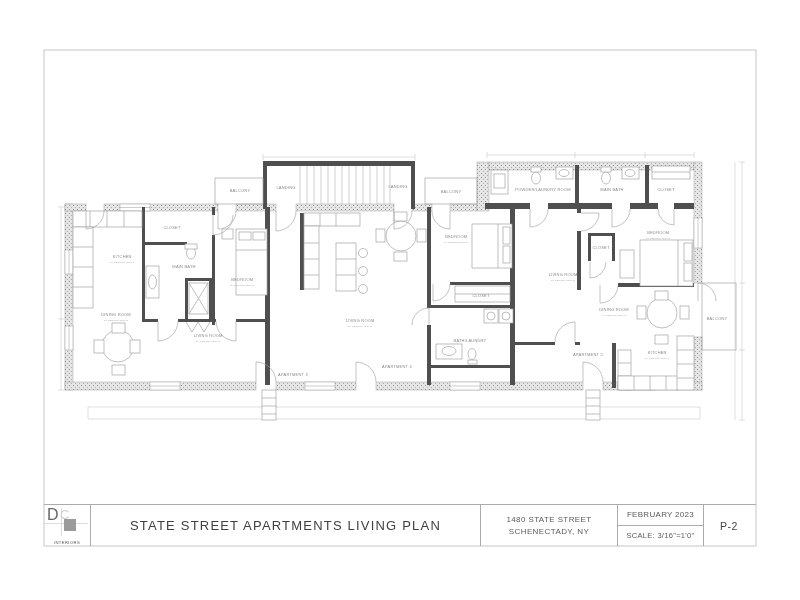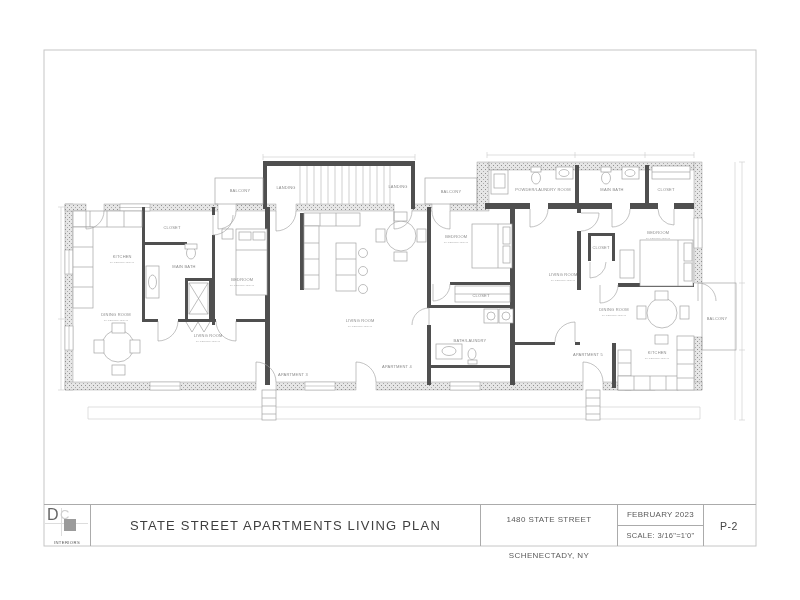--- a/index.html
+++ b/index.html
@@ -17,21 +17,21 @@
   .tblock{position:absolute;left:44px;top:504px;width:712px;height:42px;z-index:5;
           border-top:1px solid #ababab;box-sizing:border-box;display:flex;color:#4a4a4a;}
   .tcell{box-sizing:border-box;border-left:1px solid #ababab;display:flex;align-items:center;justify-content:center;}
   .tcell:first-child{border-left:none;}
   .cell-logo{width:46px;position:relative;}
   .cell-title{width:390px;}
   .cell-addr{width:137px;flex-direction:column;line-height:1.5;}
   .cell-datescale{width:86px;flex-direction:column;padding:0;}
   .cell-sheet{width:51px;}
   .tb-title{font-size:13px;letter-spacing:1.2px;color:#3f3f3f;white-space:nowrap;}
-  .tb-addr{font-size:8px;letter-spacing:.4px;color:#5a5a5a;margin-top:24px;}
+  .tb-addr{font-size:8px;letter-spacing:.4px;color:#5a5a5a;}
   .tb-date,.tb-scale{font-size:8px;color:#5a5a5a;letter-spacing:.3px;width:100%;height:21px;
       display:flex;align-items:center;justify-content:center;box-sizing:border-box;}
   .tb-date{border-bottom:1px solid #ababab;}
   .tb-scale{font-size:7.5px;}
   .tb-sheet{font-size:10.5px;color:#444;letter-spacing:.5px;}
 
   
   .logo-d{position:absolute;left:3px;top:2px;font-size:16px;color:#666;line-height:1;}
   .logo-c{position:absolute;left:16px;top:3px;font-size:13px;color:#cfcfcf;line-height:1;}
   .logo-square{position:absolute;left:20px;top:14px;width:12px;height:12px;background:#9b9b9b;}

